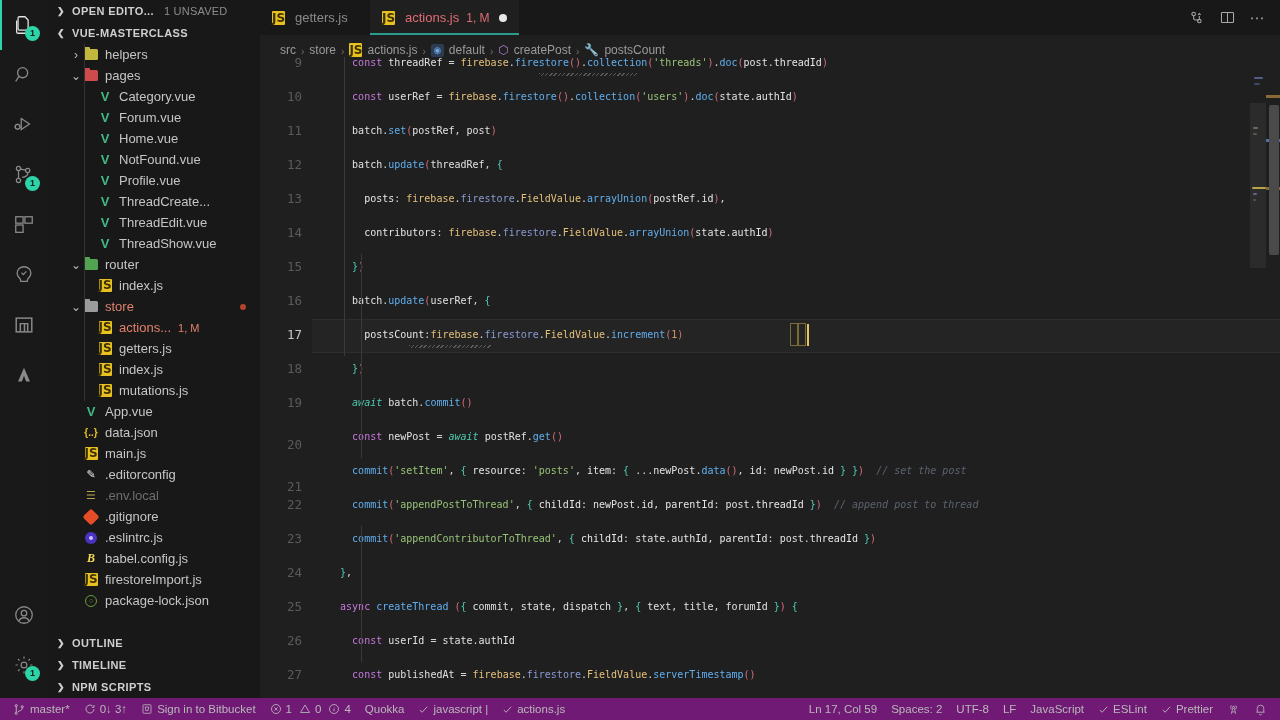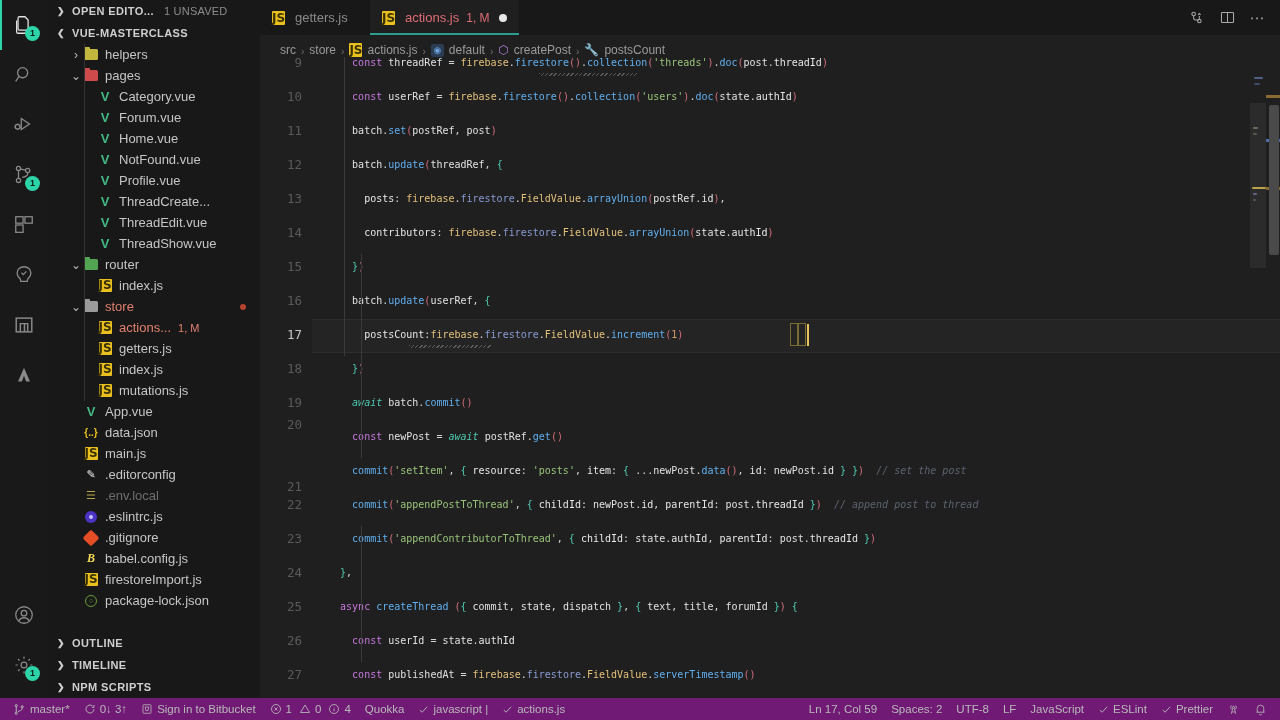--- a/index.html
+++ b/index.html
@@ -407,32 +407,32 @@
           <div class="row dim" style="padding-left: 22px;">
             <span class="chev"></span>
             <span class="ico">
               <span class="icon-env">☰</span>
             </span>
             <span class="lbl" style="margin-left: 5px;">.env.local</span>
           </div>
           <div class="row" style="padding-left: 22px;">
             <span class="chev"></span>
             <span class="ico">
+              <span class="icon-git"></span>
+            </span>
+            <span class="lbl" style="margin-left: 5px;">.gitignore</span>
+          </div>
+          <div class="row" style="padding-left: 22px;">
+            <span class="chev"></span>
+            <span class="ico">
               <span class="icon-eslint">
                 <i></i>
               </span>
             </span>
             <span class="lbl" style="margin-left: 5px;">.eslintrc.js</span>
-          </div>
-          <div class="row" style="padding-left: 22px;">
-            <span class="chev"></span>
-            <span class="ico">
-              <span class="icon-git"></span>
-            </span>
-            <span class="lbl" style="margin-left: 5px;">.gitignore</span>
           </div>
           <div class="row" style="padding-left: 22px;">
             <span class="chev"></span>
             <span class="ico">
               <span class="icon-babel">B</span>
             </span>
             <span class="lbl" style="margin-left: 5px;">babel.config.js</span>
           </div>
           <div class="row" style="padding-left: 22px;">
             <span class="chev"></span>
@@ -532,21 +532,21 @@
             <div class="gline" style="top: 32px;">10</div>
             <div class="gline" style="top: 66px;">11</div>
             <div class="gline" style="top: 100px;">12</div>
             <div class="gline" style="top: 134px;">13</div>
             <div class="gline" style="top: 168px;">14</div>
             <div class="gline" style="top: 202px;">15</div>
             <div class="gline" style="top: 236px;">16</div>
             <div class="gline cur" style="top: 270px;">17</div>
             <div class="gline" style="top: 304px;">18</div>
             <div class="gline" style="top: 338px;">19</div>
-            <div class="gline" style="top: 360px;">20</div>
+            <div class="gline" style="top: 380px;">20</div>
             <div class="gline" style="top: 422px; text-align: right;">21</div>
             <div class="gline" style="top: 440px;">22</div>
             <div class="gline" style="top: 474px;">23</div>
             <div class="gline" style="top: 508px;">24</div>
             <div class="gline" style="top: 542px;">25</div>
             <div class="gline" style="top: 576px;">26</div>
             <div class="gline" style="top: 610px;">27</div>
           </div>
         <div class="code" id="code"><div class="cl" style="top: -11px;"><span>    </span><span class="t-key">const</span><span class="t-punc"> </span><span class="t-var">threadRef</span><span class="t-punc"> </span><span class="t-punc">=</span><span class="t-punc"> </span><span class="t-obj">firebase</span><span class="t-punc">.</span><span class="t-fn">firestore</span><span class="t-paren">()</span><span class="t-punc">.</span><span class="t-fn">collection</span><span class="t-paren">(</span><span class="t-str">'threads'</span><span class="t-paren">)</span><span class="t-punc">.</span><span class="t-fn">doc</span><span class="t-paren">(</span><span class="t-var">post</span><span class="t-punc">.</span><span class="t-prop">threadId</span><span class="t-paren">)</span></div><div class="cl" style="top: 23px;"><span>    </span><span class="t-key">const</span><span class="t-punc"> </span><span class="t-var">userRef</span><span class="t-punc"> </span><span class="t-punc">=</span><span class="t-punc"> </span><span class="t-obj">firebase</span><span class="t-punc">.</span><span class="t-fn">firestore</span><span class="t-paren">()</span><span class="t-punc">.</span><span class="t-fn">collection</span><span class="t-paren">(</span><span class="t-str">'users'</span><span class="t-paren">)</span><span class="t-punc">.</span><span class="t-fn">doc</span><span class="t-paren">(</span><span class="t-var">state</span><span class="t-punc">.</span><span class="t-prop">authId</span><span class="t-paren">)</span></div><div class="cl" style="top: 57px;"><span>    </span><span class="t-var">batch</span><span class="t-punc">.</span><span class="t-fn">set</span><span class="t-paren">(</span><span class="t-var">postRef</span><span class="t-punc">, </span><span class="t-var">post</span><span class="t-paren">)</span></div><div class="cl" style="top: 91px;"><span>    </span><span class="t-var">batch</span><span class="t-punc">.</span><span class="t-fn">update</span><span class="t-paren">(</span><span class="t-var">threadRef</span><span class="t-punc">, </span><span class="t-brace">{</span></div><div class="cl" style="top: 125px;"><span>      </span><span class="t-prop">posts</span><span class="t-punc">: </span><span class="t-obj">firebase</span><span class="t-punc">.</span><span class="t-ns">firestore</span><span class="t-punc">.</span><span class="t-obj">FieldValue</span><span class="t-punc">.</span><span class="t-fn">arrayUnion</span><span class="t-paren">(</span><span class="t-var">postRef</span><span class="t-punc">.</span><span class="t-prop">id</span><span class="t-paren">)</span><span class="t-punc">,</span></div><div class="cl" style="top: 159px;"><span>      </span><span class="t-prop">contributors</span><span class="t-punc">: </span><span class="t-obj">firebase</span><span class="t-punc">.</span><span class="t-ns">firestore</span><span class="t-punc">.</span><span class="t-obj">FieldValue</span><span class="t-punc">.</span><span class="t-fn">arrayUnion</span><span class="t-paren">(</span><span class="t-var">state</span><span class="t-punc">.</span><span class="t-prop">authId</span><span class="t-paren">)</span></div><div class="cl" style="top: 193px;"><span>    </span><span class="t-brace">}</span><span class="t-paren">)</span></div><div class="cl" style="top: 227px;"><span>    </span><span class="t-var">batch</span><span class="t-punc">.</span><span class="t-fn">update</span><span class="t-paren">(</span><span class="t-var">userRef</span><span class="t-punc">, </span><span class="t-brace">{</span></div><div class="activeline" style="top: 262px;"></div><div class="cl" style="top: 261px;"><span>      </span><span class="t-prop">postsCount</span><span class="t-punc">:</span><span class="t-obj">firebase</span><span class="t-punc">.</span><span class="t-ns">firestore</span><span class="t-punc">.</span><span class="t-obj">FieldValue</span><span class="t-punc">.</span><span class="t-fn">increment</span><span class="t-paren">(</span><span class="t-num">1</span><span class="t-paren">)</span></div><div class="cl" style="top: 295px;"><span>    </span><span class="t-brace">}</span><span class="t-paren">)</span></div><div class="cl" style="top: 329px;"><span>    </span><span class="t-kw2">await</span><span class="t-punc"> </span><span class="t-var">batch</span><span class="t-punc">.</span><span class="t-fn">commit</span><span class="t-paren">()</span></div><div class="cl" style="top: 363px;"><span>    </span><span class="t-key">const</span><span class="t-punc"> </span><span class="t-var">newPost</span><span class="t-punc"> </span><span class="t-punc">=</span><span class="t-punc"> </span><span class="t-kw2">await</span><span class="t-punc"> </span><span class="t-var">postRef</span><span class="t-punc">.</span><span class="t-fn">get</span><span class="t-paren">()</span></div><div class="cl" style="top: 397px;"><span>    </span><span class="t-fn">commit</span><span class="t-paren">(</span><span class="t-str">'setItem'</span><span class="t-punc">, </span><span class="t-brace">{</span><span class="t-punc"> </span><span class="t-prop">resource</span><span class="t-punc">: </span><span class="t-str">'posts'</span><span class="t-punc">, </span><span class="t-prop">item</span><span class="t-punc">: </span><span class="t-brace">{</span><span class="t-punc"> ...​</span><span class="t-var">newPost</span><span class="t-punc">.</span><span class="t-fn">data</span><span class="t-paren">()</span><span class="t-punc">, </span><span class="t-prop">id</span><span class="t-punc">: </span><span class="t-var">newPost</span><span class="t-punc">.</span><span class="t-prop">id</span><span class="t-punc"> </span><span class="t-brace">}</span><span class="t-punc"> </span><span class="t-brace">}</span><span class="t-paren">)</span><span class="t-punc">  </span><span class="t-comment">// set the post</span></div><div class="cl" style="top: 431px;"><span>    </span><span class="t-fn">commit</span><span class="t-paren">(</span><span class="t-str">'appendPostToThread'</span><span class="t-punc">, </span><span class="t-brace">{</span><span class="t-punc"> </span><span class="t-prop">childId</span><span class="t-punc">: </span><span class="t-var">newPost</span><span class="t-punc">.</span><span class="t-prop">id</span><span class="t-punc">, </span><span class="t-prop">parentId</span><span class="t-punc">: </span><span class="t-var">post</span><span class="t-punc">.</span><span class="t-prop">threadId</span><span class="t-punc"> </span><span class="t-brace">}</span><span class="t-paren">)</span><span class="t-punc">  </span><span class="t-comment">// append post to thread</span></div><div class="cl" style="top: 465px;"><span>    </span><span class="t-fn">commit</span><span class="t-paren">(</span><span class="t-str">'appendContributorToThread'</span><span class="t-punc">, </span><span class="t-brace">{</span><span class="t-punc"> </span><span class="t-prop">childId</span><span class="t-punc">: </span><span class="t-var">state</span><span class="t-punc">.</span><span class="t-prop">authId</span><span class="t-punc">, </span><span class="t-prop">parentId</span><span class="t-punc">: </span><span class="t-var">post</span><span class="t-punc">.</span><span class="t-prop">threadId</span><span class="t-punc"> </span><span class="t-brace">}</span><span class="t-paren">)</span></div><div class="cl" style="top: 499px;"><span>  </span><span class="t-brace">}</span><span class="t-punc">,</span></div><div class="cl" style="top: 533px;"><span>  </span><span class="t-key">async</span><span class="t-punc"> </span><span class="t-fn">createThread</span><span class="t-punc"> </span><span class="t-paren">(</span><span class="t-brace">{</span><span class="t-punc"> </span><span class="t-var">commit</span><span class="t-punc">, </span><span class="t-var">state</span><span class="t-punc">, </span><span class="t-var">dispatch</span><span class="t-punc"> </span><span class="t-brace">}</span><span class="t-punc">, </span><span class="t-brace">{</span><span class="t-punc"> </span><span class="t-var">text</span><span class="t-punc">, </span><span class="t-var">title</span><span class="t-punc">, </span><span class="t-var">forumId</span><span class="t-punc"> </span><span class="t-brace">}</span><span class="t-paren">)</span><span class="t-punc"> </span><span class="t-brace">{</span></div><div class="cl" style="top: 567px;"><span>    </span><span class="t-key">const</span><span class="t-punc"> </span><span class="t-var">userId</span><span class="t-punc"> </span><span class="t-punc">=</span><span class="t-punc"> </span><span class="t-var">state</span><span class="t-punc">.</span><span class="t-prop">authId</span></div><div class="cl" style="top: 601px;"><span>    </span><span class="t-key">const</span><span class="t-punc"> </span><span class="t-var">publishedAt</span><span class="t-punc"> </span><span class="t-punc">=</span><span class="t-punc"> </span><span class="t-obj">firebase</span><span class="t-punc">.</span><span class="t-ns">firestore</span><span class="t-punc">.</span><span class="t-obj">FieldValue</span><span class="t-punc">.</span><span class="t-fn">serverTimestamp</span><span class="t-paren">()</span></div><div class="indentline" style="left: 32.25px; top: -7px; height: 306px;"></div><div class="indentline" style="left: 48.5px; top: 197px; height: 204px;"></div><div class="indentline" style="left: 48.5px; top: 469px; height: 136px;"></div><div class="cursor" style="left: 495.375px; top: 267px; height: 22px;"></div><div class="brhl" style="left: 478.125px; top: 266px; width: 8.125px; height: 23px;"></div><div class="brhl" style="left: 486.25px; top: 266px; width: 8.125px; height: 23px;"></div><div class="squiggle" style="left: 97.25px; top: 288px; width: 81.25px;"></div><div class="squiggle" style="left: 227.25px; top: 16px; width: 97.5px;"></div></div>
 

